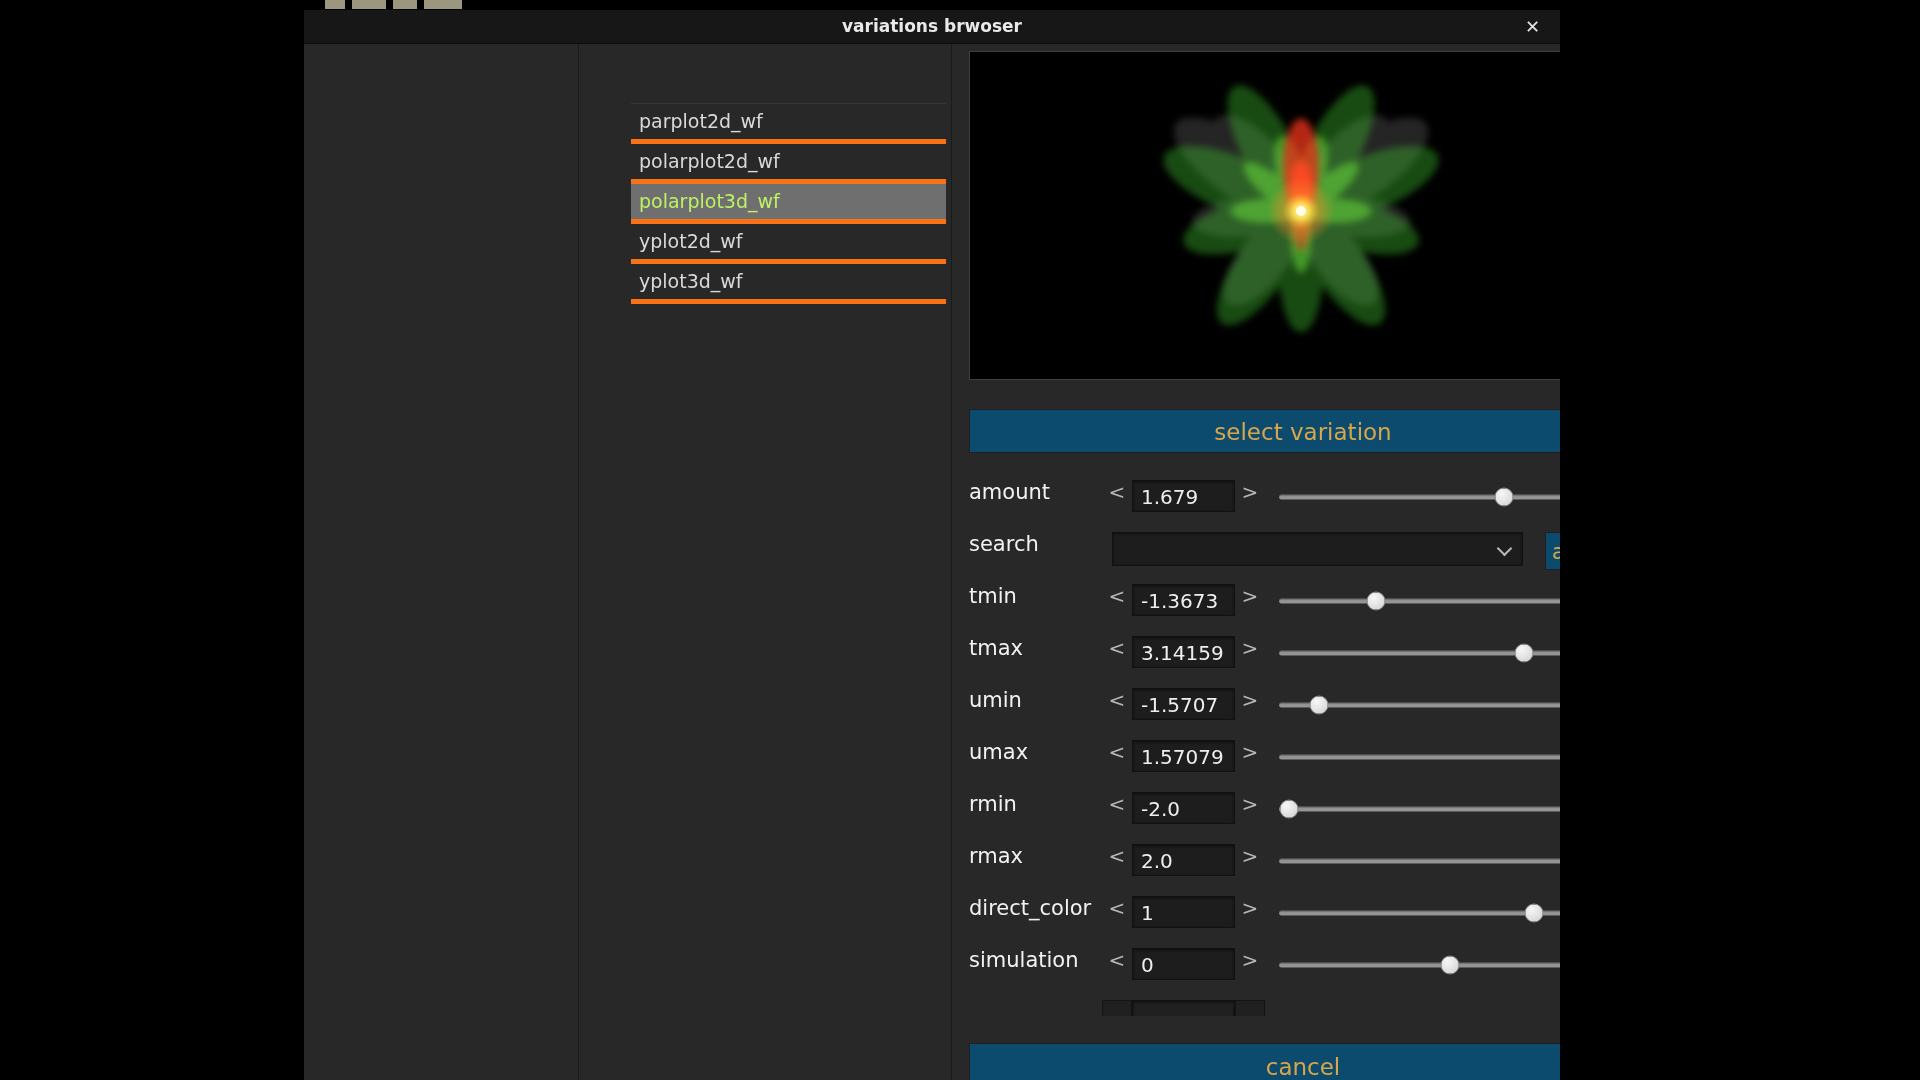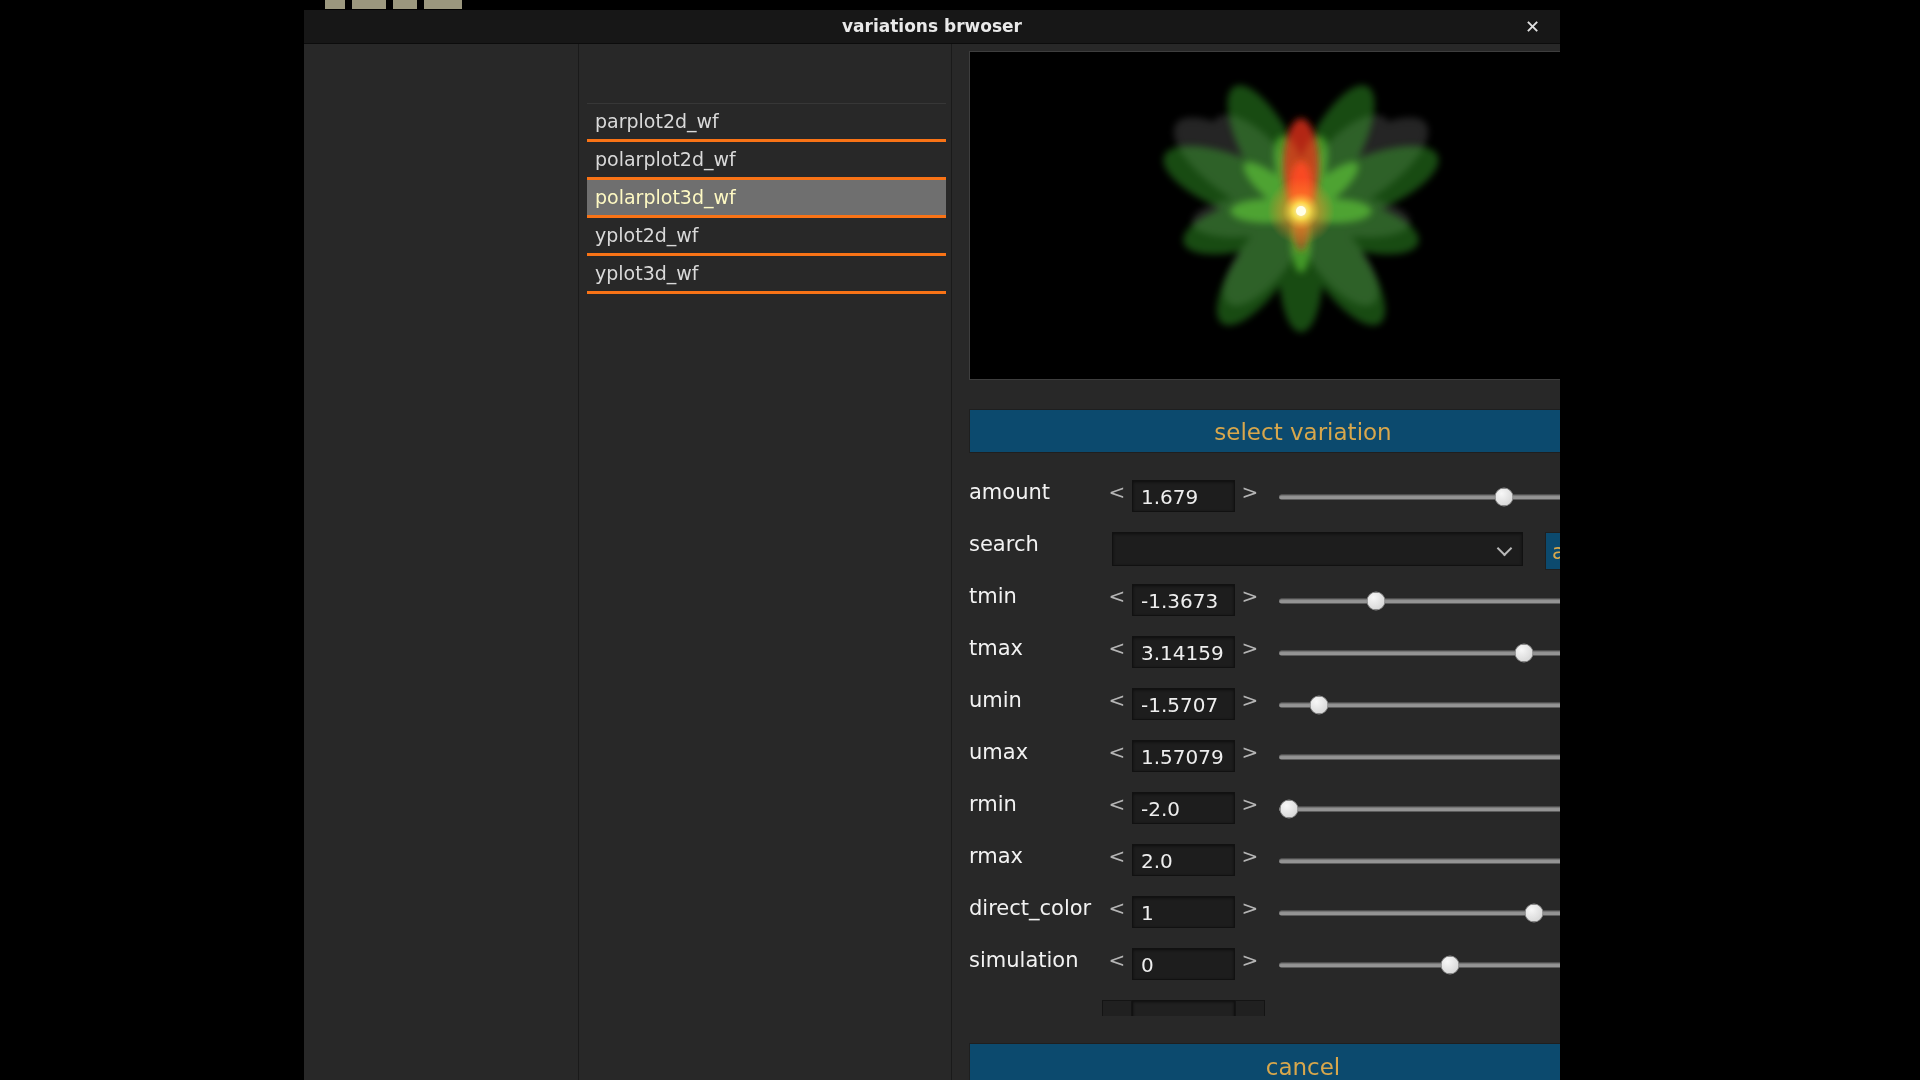--- a/index.html
+++ b/index.html
@@ -25,24 +25,24 @@
   .cat{height:47px;display:flex;align-items:center;border-bottom:1px solid #3e3e3e;
     font-size:24px;color:#e2e2e2;padding-left:2px;cursor:pointer;}
   .cat.sel{background:#747474;color:#fff;border-bottom-color:#6a6a6a;}
 
   
   .search-row{position:absolute;left:283px;top:44px;height:34px;display:flex;align-items:center;}
   .search-label{background:#2e2e2e;color:#f0f0f0;font-size:20px;padding:0 13px;height:34px;line-height:34px;}
   .search-input{width:247px;height:30px;background:#1c1c1c;border:1px solid #3a3a3a;color:#eee;
     font-size:18px;padding:0 6px;outline:none;font-family:inherit;}
   .var-list{position:absolute;left:283px;top:93px;width:359px;}
-  .vrow{height:35px;line-height:35px;border-bottom:3px solid #f97316;font-size:19px;color:#d9d9d9;
-    padding-left:8px;cursor:pointer;}
+  .vrow{height:35px;line-height:35px;border-bottom:5px solid #f97316;font-size:19px;color:#d9d9d9;
+    padding-left:8px;cursor:pointer;margin-left:44px;}
   .vrow:first-child{border-top:1px solid #373737;}
-  .vrow.sel{background:#6f6f6f;color:#fef9c3;}
+  .vrow.sel{background:#6f6f6f;color:#bef264;}
 
   
   .preview{position:absolute;left:665px;top:41px;width:668px;height:329px;background:#000;
     border:1px solid #3e3e3e;box-sizing:border-box;}
   .gold-btn{display:block;background:#0c4a6e;border:1px solid #1f1f1f;color:#d8a74c;
     text-align:center;cursor:pointer;font-family:inherit;}
   .select-btn{position:absolute;left:665px;top:399px;width:668px;height:44px;line-height:42px;font-size:23px;}
   .cancel-btn{position:absolute;left:665px;top:1033px;width:668px;height:47px;line-height:45px;font-size:23px;}
 
   .params{position:absolute;left:665px;top:470px;width:668px;height:536px;overflow:hidden;}

